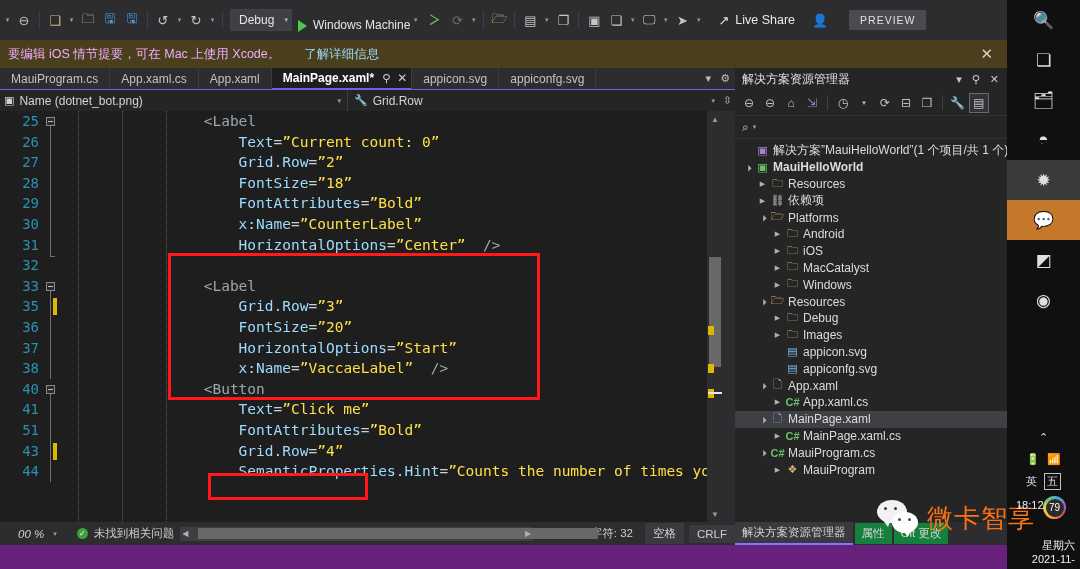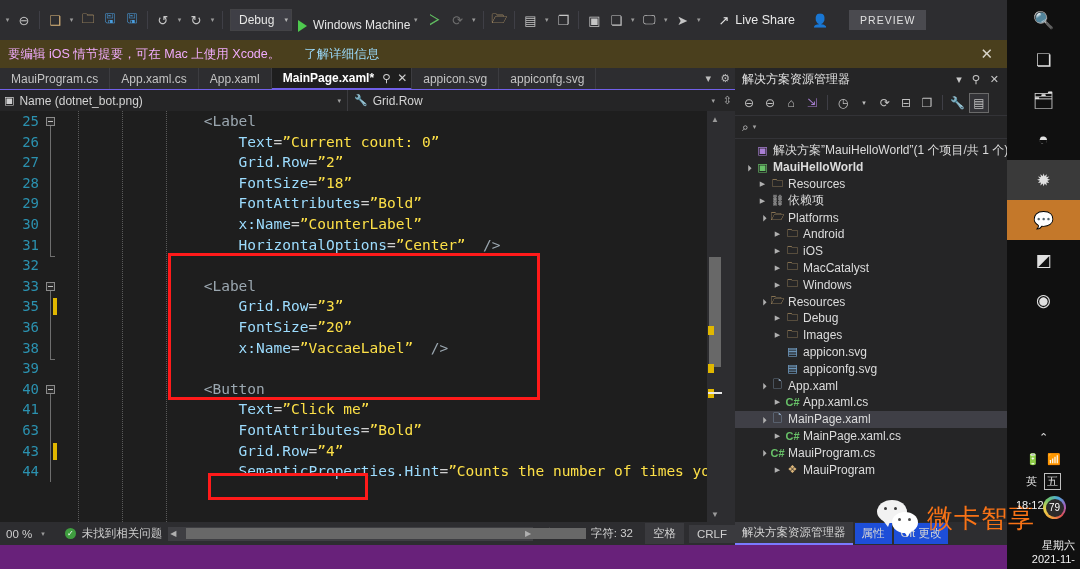--- a/index.html
+++ b/index.html
@@ -176,21 +176,21 @@
     position:absolute; left:723px; top:111px; width:12px; height:411px;
     background:#2d2d30;
   }
 
   
   .ed-status {
     position:absolute; left:0; top:522px; width:735px; height:23px;
     background:#2d2d30; display:flex; align-items:center; font-size:11.5px;
     color:#cfcfcf;
   }
-  .zoom-box { display:flex; align-items:center; padding-left:6px; }
+  .zoom-box { display:flex; align-items:center; padding-left:18px;font-style:italic; }
   .zoom-box .zarrow { font-size:7px; margin-left:9px; color:#9a9a9a; }
   .issue-box { display:flex; align-items:center; margin-left:20px; }
   .check-dot {
     width:11px; height:11px; border-radius:50%; background:#3f9e3f;
     color:#fff; font-size:8px; display:flex; align-items:center;
     justify-content:center; margin-right:6px;
   }
   .hscroll {
     flex:1; height:14px; margin:0 6px; background:#3e3e42; position:relative;
     display:flex; align-items:center;
@@ -250,21 +250,21 @@
   .ic-dep { color:#c8c8c8; }
 
   
   .botbar {
     position:absolute; left:735px; top:522px; width:272px; height:23px;
     background:#2d2d30; display:flex; align-items:center; font-size:11.5px;
     color:#d4d4d4;
   }
   .botbar .bt { padding:3px 7px; margin-right:2px; }
   .botbar .bt.active { background:#3a3a3e; border-bottom:2px solid #7a7aff; }
-  .botbar .bt.chip { background:#1d4ed8; }
+  .botbar .bt.chip { background:#15803d; }
 
   
   .vs-bottom {
     position:absolute; left:0; top:545px; width:1007px; height:24px;
     background:#68217a;
   }
 
   
   .taskbar {
     position:absolute; left:1007px; top:0; width:73px; height:569px;
@@ -448,25 +448,25 @@
         <div class="codeline"><span class="lnum">26</span><span class="outline-col"><span class="outline-line" style="top: 0px; height: 21px;"></span></span><span class="code-text"><span>                    </span><span class="tk-attr">Text</span><span class="tk-eq">=</span><span class="tk-val">”Current count: 0”</span></span></div>
         <div class="codeline"><span class="lnum">27</span><span class="outline-col"><span class="outline-line" style="top: 0px; height: 21px;"></span></span><span class="code-text"><span>                    </span><span class="tk-attr">Grid.Row</span><span class="tk-eq">=</span><span class="tk-val">”2”</span></span></div>
         <div class="codeline"><span class="lnum">28</span><span class="outline-col"><span class="outline-line" style="top: 0px; height: 21px;"></span></span><span class="code-text"><span>                    </span><span class="tk-attr">FontSize</span><span class="tk-eq">=</span><span class="tk-val">”18”</span></span></div>
         <div class="codeline"><span class="lnum">29</span><span class="outline-col"><span class="outline-line" style="top: 0px; height: 21px;"></span></span><span class="code-text"><span>                    </span><span class="tk-attr">FontAttributes</span><span class="tk-eq">=</span><span class="tk-val">”Bold”</span></span></div>
         <div class="codeline"><span class="lnum">30</span><span class="outline-col"><span class="outline-line" style="top: 0px; height: 21px;"></span></span><span class="code-text"><span>                    </span><span class="tk-attr">x:Name</span><span class="tk-eq">=</span><span class="tk-val">”CounterLabel”</span></span></div>
         <div class="codeline"><span class="lnum">31</span><span class="outline-col"><span class="outline-line" style="top: 0px; height: 21px;"></span></span><span class="code-text"><span>                    </span><span class="tk-attr">HorizontalOptions</span><span class="tk-eq">=</span><span class="tk-val">”Center”</span><span class="tk-punct">  /&gt;</span></span></div>
         <div class="codeline"><span class="lnum">32</span><span class="outline-col"><span class="outline-line" style="top: 0px; height: 2px;"></span><span class="outline-tick" style="top: 1px;"></span></span><span class="code-text"><span>                </span></span></div>
         <div class="codeline"><span class="lnum">33</span><span class="outline-col"><span class="outline-box"></span><span class="outline-line" style="top: 15px; height: 6px;"></span></span><span class="code-text"><span>                </span><span class="tk-punct">&lt;</span><span class="tk-tag">Label</span></span></div>
         <div class="codeline"><span class="lnum">35</span><span class="gutter-change"></span><span class="outline-col"><span class="outline-line" style="top: 0px; height: 21px;"></span></span><span class="code-text"><span>                    </span><span class="tk-attr">Grid.Row</span><span class="tk-eq">=</span><span class="tk-val">”3”</span></span></div>
         <div class="codeline"><span class="lnum">36</span><span class="outline-col"><span class="outline-line" style="top: 0px; height: 21px;"></span></span><span class="code-text"><span>                    </span><span class="tk-attr">FontSize</span><span class="tk-eq">=</span><span class="tk-val">”20”</span></span></div>
+        <div class="codeline"><span class="lnum">37</span><span class="outline-col"><span class="outline-line" style="top: 0px; height: 21px;"></span></span><span class="code-text"><span>                    </span><span class="tk-attr">HorizontalOptions</span><span class="tk-eq">=</span><span class="tk-val">”Start”</span></span></div>
         <div class="codeline"><span class="lnum">38</span><span class="outline-col"><span class="outline-line" style="top: 0px; height: 21px;"></span></span><span class="code-text"><span>                    </span><span class="tk-attr">x:Name</span><span class="tk-eq">=</span><span class="tk-val">”VaccaeLabel”</span><span class="tk-punct">  /&gt;</span></span></div>
-        <div class="codeline"><span class="lnum">39</span><span class="outline-col"><span class="outline-line" style="top: 0px; height: 2px;"></span><span class="outline-tick" style="top: 1px;"></span></span><span class="code-text"><span>                </span></span></div>
         <div class="codeline"><span class="lnum">40</span><span class="outline-col"><span class="outline-box"></span><span class="outline-line" style="top: 15px; height: 6px;"></span></span><span class="code-text"><span>                </span><span class="tk-punct">&lt;</span><span class="tk-tag">Button</span></span></div>
         <div class="codeline"><span class="lnum">41</span><span class="outline-col"><span class="outline-line" style="top: 0px; height: 21px;"></span></span><span class="code-text"><span>                    </span><span class="tk-attr">Text</span><span class="tk-eq">=</span><span class="tk-val">”Click me”</span></span></div>
-        <div class="codeline"><span class="lnum">63</span><span class="outline-col"><span class="outline-line" style="top: 0px; height: 21px;"></span></span><span class="code-text"><span>                    </span><span class="tk-attr">FontAttributes</span><span class="tk-eq">=</span><span class="tk-val">”Bold”</span></span></div>
+        <div class="codeline"><span class="lnum">51</span><span class="outline-col"><span class="outline-line" style="top: 0px; height: 21px;"></span></span><span class="code-text"><span>                    </span><span class="tk-attr">FontAttributes</span><span class="tk-eq">=</span><span class="tk-val">”Bold”</span></span></div>
         <div class="codeline"><span class="lnum">43</span><span class="gutter-change"></span><span class="outline-col"><span class="outline-line" style="top: 0px; height: 21px;"></span></span><span class="code-text"><span>                    </span><span class="tk-attr">Grid.Row</span><span class="tk-eq">=</span><span class="tk-val">”4”</span></span></div>
         <div class="codeline"><span class="lnum">44</span><span class="outline-col"><span class="outline-line" style="top: 0px; height: 21px;"></span></span><span class="code-text"><span>                    </span><span class="tk-attr">SemanticProperties.Hint</span><span class="tk-eq">=</span><span class="tk-val">”Counts the number of times you</span></span></div>
       </div>
     <div id="annotations">
         <div class="redbox" style="left: 168px; top: 142px; width: 372px; height: 147px;"></div>
         <div class="redbox" style="left: 208px; top: 362px; width: 160px; height: 27px;"></div>
       </div>
   </div>
 
   <div class="ed-scroll">

